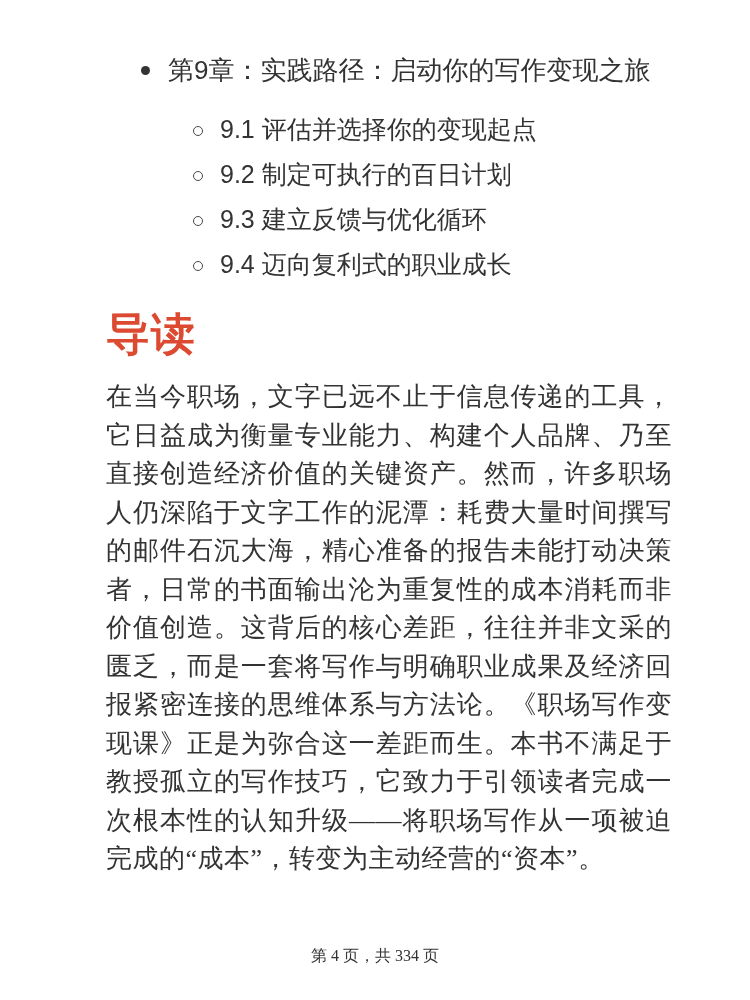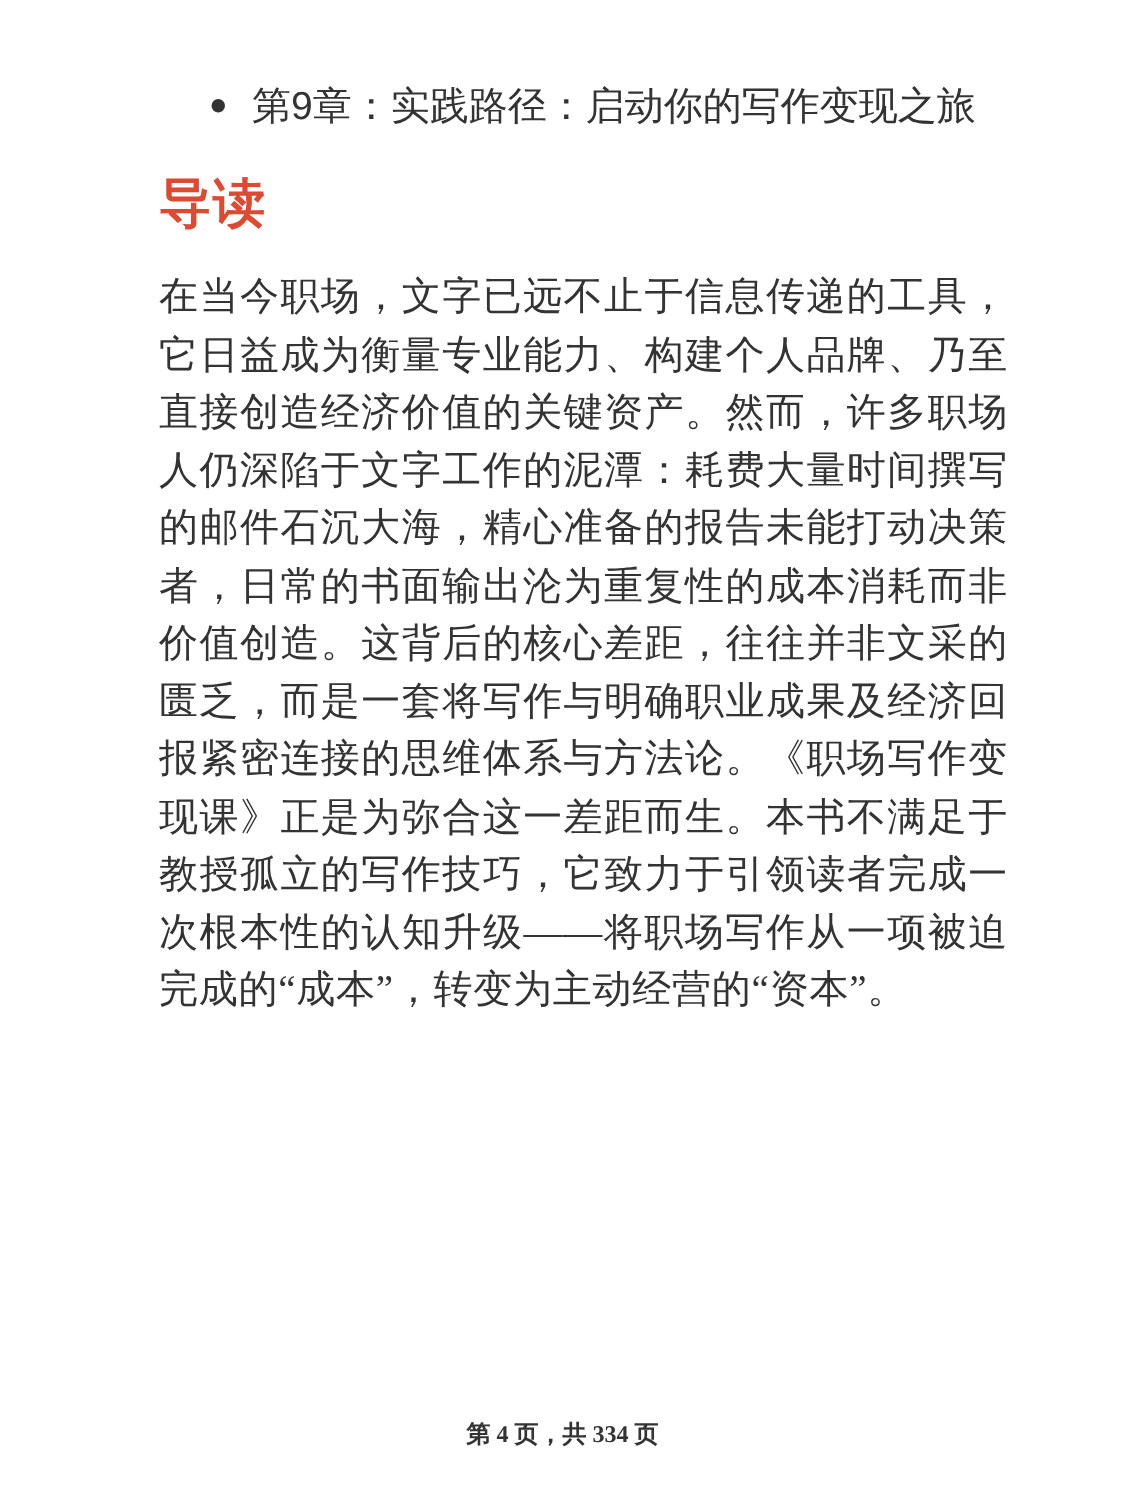--- a/index.html
+++ b/index.html
@@ -57,21 +57,21 @@
     top: 19px;
     width: 8px;
     height: 8px;
     border-radius: 50%;
     border: 1.5px solid #484848;
     background: transparent;
     box-sizing: content-box;
   }
   h2.intro-heading {
     margin: 28px 0 0 0;
-    font-size: 35px;
+    font-size: 44px;
     line-height: 40px;
     font-weight: 700;
     letter-spacing: 1px;
     font-family: Liberation Serif, serif;
   }
   p.intro-paragraph {
     margin: 23px 0 0 0;
     font-size: 26px;
     line-height: 38.5px;
     text-align: justify;
@@ -81,32 +81,49 @@
   }
   .footer {
     position: absolute;
     left: 0;
     right: 0;
     bottom: 33px;
     text-align: center;
     font-family: "Liberation Serif", "DejaVu Serif", serif;
     font-size: 16px;
     color: #333333;
-    font-weight: bold;
   }
 </style>
 </head>
 <body>
 
 <div class="content">
 
   <ul class="toc-l1">
     <li class="toc-chapter">
       <span class="bullet-disc"></span>
       <span>第9章：实践路径：启动你的写作变现之旅</span>
+      <ul class="toc-l2">
+        <li class="toc-section">
+          <span class="bullet-circle"></span>
+          <span>9.1 评估并选择你的变现起点</span>
+        </li>
+        <li class="toc-section">
+          <span class="bullet-circle"></span>
+          <span>9.2 制定可执行的百日计划</span>
+        </li>
+        <li class="toc-section">
+          <span class="bullet-circle"></span>
+          <span>9.3 建立反馈与优化循环</span>
+        </li>
+        <li class="toc-section">
+          <span class="bullet-circle"></span>
+          <span>9.4 迈向复利式的职业成长</span>
+        </li>
+      </ul>
     </li>
   </ul>
 
   <h2 class="intro-heading" style="color: rgb(221, 74, 50);">导读</h2>
 
   <p class="intro-paragraph">在当今职场，文字已远不止于信息传递的工具，它日益成为衡量专业能力、构建个人品牌、乃至直接创造经济价值的关键资产。然而，许多职场人仍深陷于文字工作的泥潭：耗费大量时间撰写的邮件石沉大海，精心准备的报告未能打动决策者，日常的书面输出沦为重复性的成本消耗而非价值创造。这背后的核心差距，往往并非文采的匮乏，而是一套将写作与明确职业成果及经济回报紧密连接的思维体系与方法论。《职场写作变现课》正是为弥合这一差距而生。本书不满足于教授孤立的写作技巧，它致力于引领读者完成一次根本性的认知升级——将职场写作从一项被迫完成的“成本”，转变为主动经营的“资本”。</p>
 
 </div>
 
 <div class="footer">

